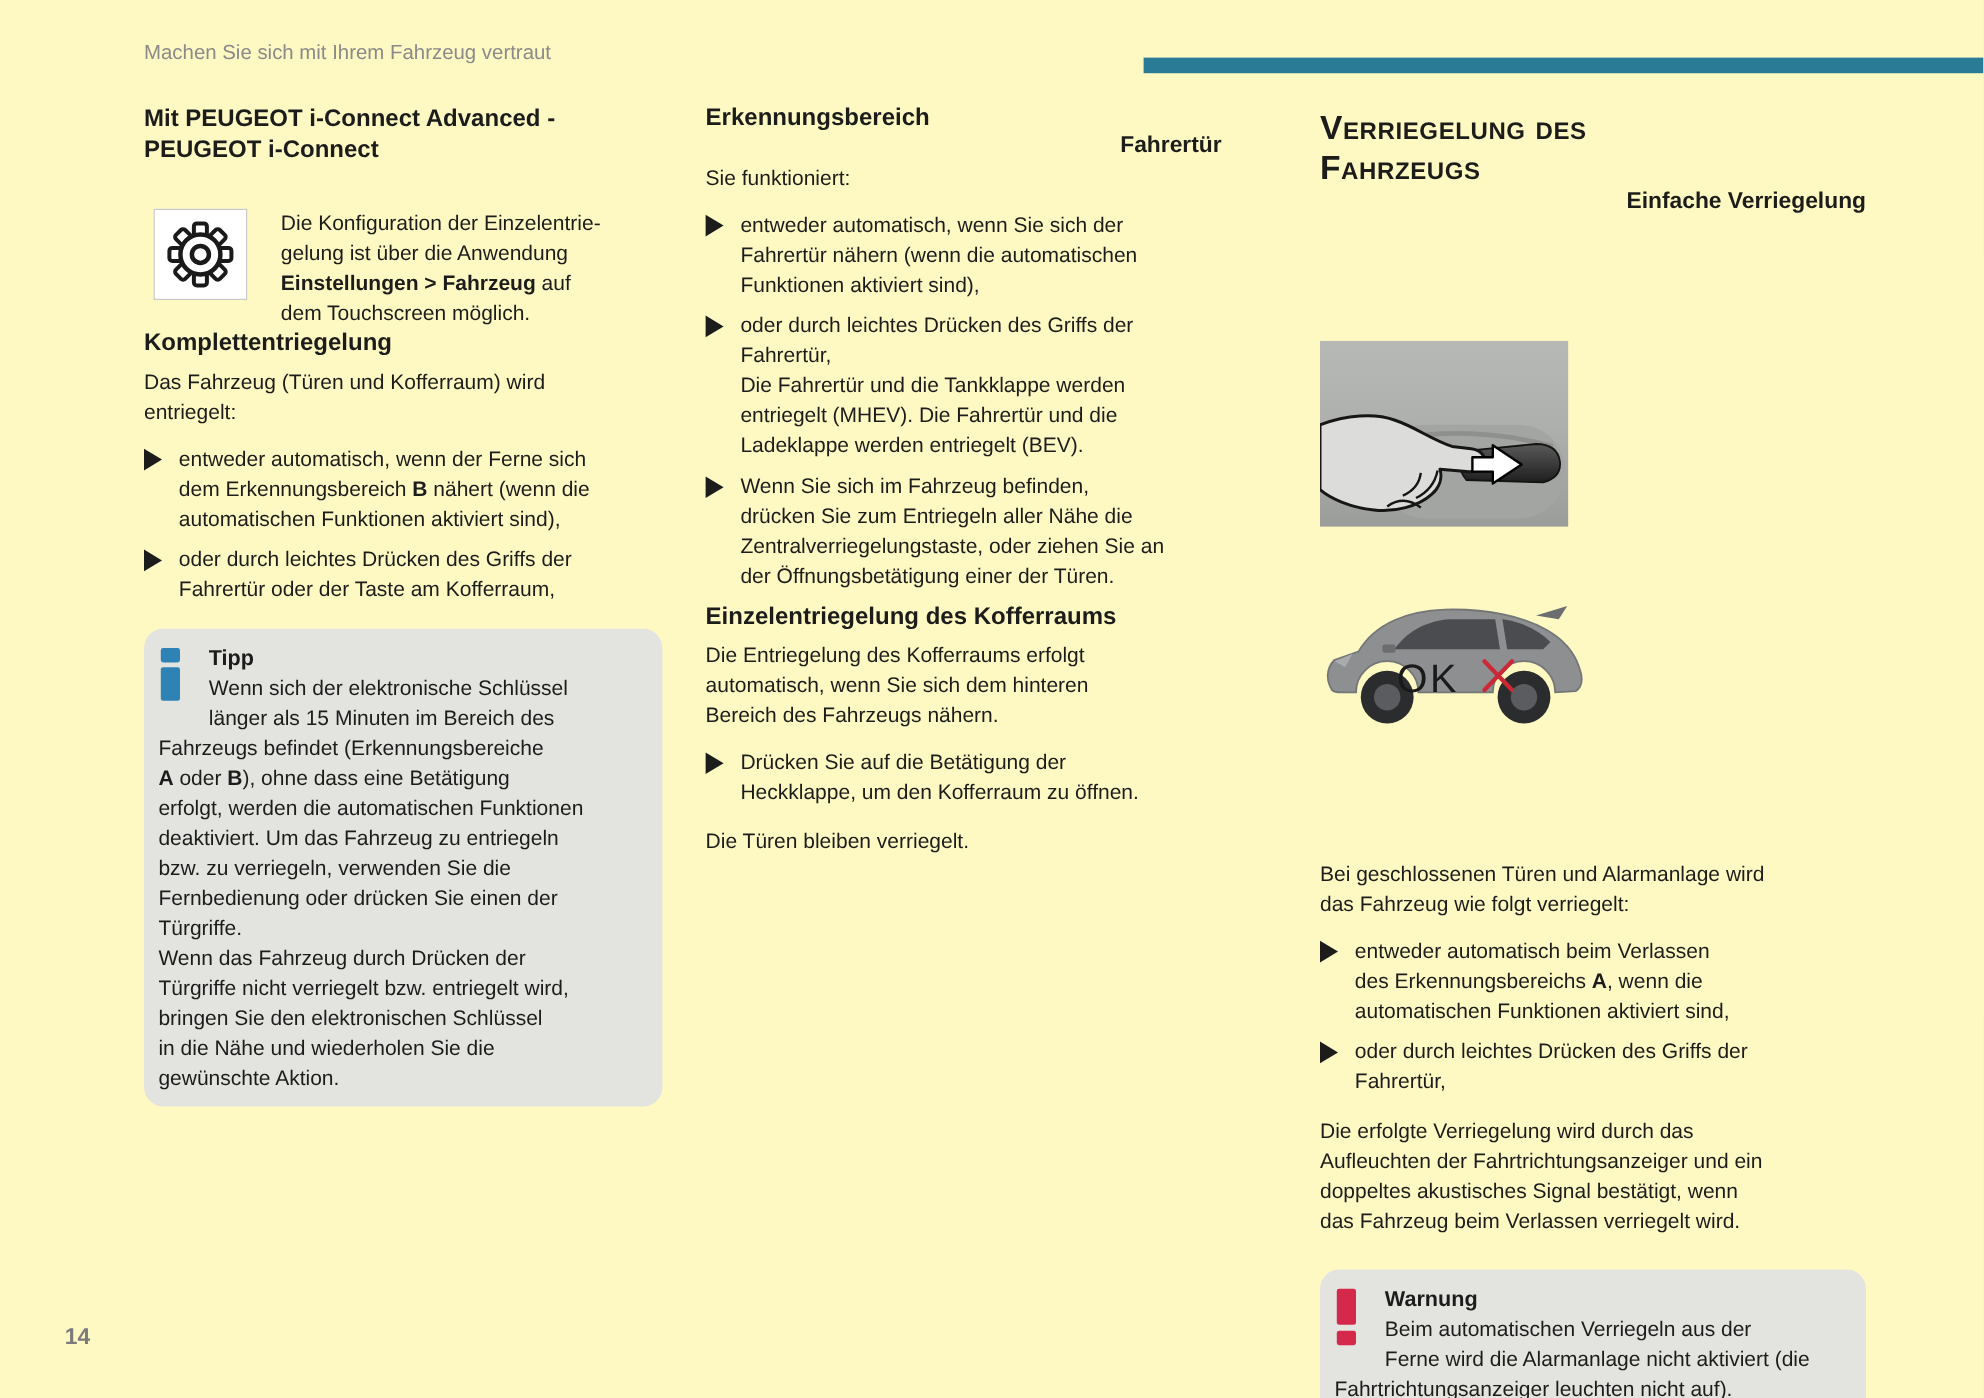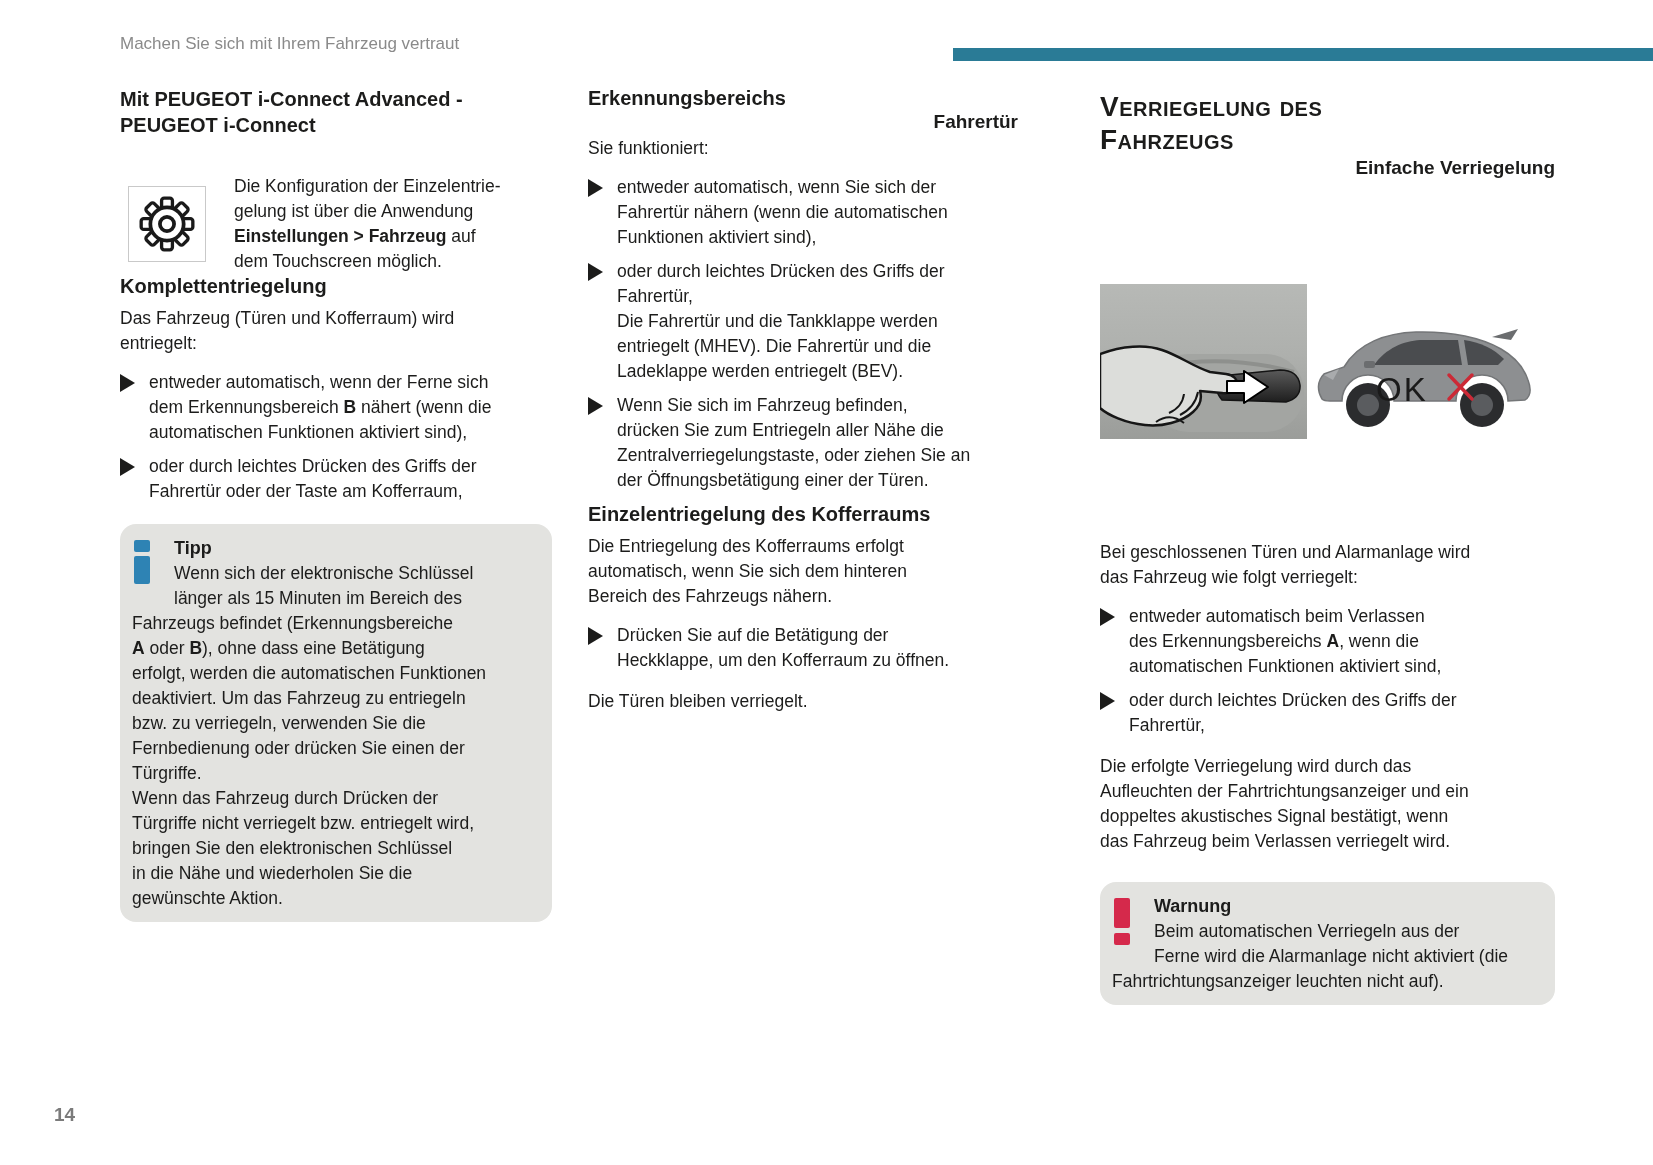--- a/index.html
+++ b/index.html
@@ -1,17 +1,17 @@
 <!DOCTYPE html>
 <html style="--accent_bar: #2a7b96; --tip_icon_blue: #2e83b4; --warning_icon_red: #d5294b; --note_box_bg: #e3e3e0; --car_cross_red: #cc2936;"><head>
 <meta charset="utf-8">
 <style>
   html,body{margin:0;padding:0;background:#e9e9e9;}
   .page{
-    position:relative; width:1653px; height:1165px; background:#ffffff;
+    position:relative; width:1653px; height:1165px; background:#fef9c3;
     font-family:"Liberation Sans", sans-serif; color:#1c1c1b; overflow:hidden;
     margin:0 auto;
   }
   .running-head{
     position:absolute; left:120px; top:34px; font-size:17px; color:#8a8a8a;
   }
   .accent-bar{
     position:absolute; left:953px; top:48px; width:700px; height:13px;
     background:var(--accent_bar,#2a7b96);
   }
@@ -26,21 +26,21 @@
   h1.colhead{font-size:20px; line-height:26px; font-weight:bold; margin:0;}
   h2.bigtitle{
     font-size:28px; line-height:33px; font-weight:bold; margin:0;
     font-variant:small-caps; letter-spacing:0.5px;
   }
   h3.sect{font-size:20px; line-height:24px; font-weight:bold; margin:0;}
   h4.subsect{font-size:19px; line-height:24px; font-weight:bold; margin:0;text-align:right;}
   .para{margin:0;}
   .mt8{margin-top:8px;} .mt2{margin-top:2px;} .mt12{margin-top:12px;} .mt16{margin-top:16px;} .mt20{margin-top:20px;}
   .mt22{margin-top:22px;}
-  .note-row{display:flex; gap:28px; margin-top:36px; margin-left:8px; align-items:center;}
+  .note-row{display:flex; gap:28px; margin-top:36px; margin-left:8px; align-items:flex-start;}
   .icon-box{
     flex:0 0 auto; width:76px; height:74px; border:1px solid #c9c9c9;
     display:flex; align-items:center; justify-content:center; background:#fff;
   }
   .bullets{margin-top:14px;}
   .bullet{display:flex; margin-bottom:9px;}
   .tri{
     flex:0 0 auto; width:0; height:0; margin-top:4px; margin-right:14px;
     border-top:9px solid transparent; border-bottom:9px solid transparent;
     border-left:15px solid #1c1c1b;
@@ -49,21 +49,21 @@
   .graybox{
     background:var(--note_box_bg,#e3e3e0); border-radius:16px;
     padding:12px 14px 11px 12px; margin-top:20px;
   }
   .box-title{font-size:18px; font-weight:bold; line-height:25px;}
   .float-icon{float:left; width:16px; margin:4px 24px 6px 2px;}
   .info-icon .dot{width:16px; height:12px; border-radius:2px; background:var(--tip_icon_blue,#2e83b4);}
   .info-icon .bar{width:16px; height:28px; border-radius:2px; background:var(--tip_icon_blue,#2e83b4); margin-top:4px;}
   .warn-icon .bar{width:16px; height:30px; border-radius:2px; background:var(--warning_icon_red,#d5294b);}
   .warn-icon .dot{width:16px; height:12px; border-radius:2px; background:var(--warning_icon_red,#d5294b); margin-top:5px;}
-  .figure-row{display:flex; gap:5px; align-items:flex-start; margin-top:104px;}
+  .figure-row{display:flex; gap:21px; align-items:flex-start; margin-top:104px;flex-direction:column;}
   .car-wrap{margin-top:33px;}
   b{font-weight:bold;}
 </style>
 </head>
 <body>
 
 <div class="page">
 
   <div class="running-head">Machen Sie sich mit Ihrem Fahrzeug vertraut</div>
   <div class="accent-bar"></div>
@@ -132,21 +132,21 @@
 Türgriffe.
 Wenn das Fahrzeug durch Drücken der
 Türgriffe nicht verriegelt bzw. entriegelt wird,
 bringen Sie den elektronischen Schlüssel
 in die Nähe und wiederholen Sie die
 gewünschte Aktion.</span></div>
     </div>
   </div>
 
   <div class="col col2">
-    <h3 class="sect">Erkennungsbereichs</h3>
+    <h3 class="sect">Erkennungsbereich</h3>
     <h4 class="subsect mt8">Fahrertür</h4>
     <p class="para pre mt2">Sie funktioniert:</p>
 
     <div class="bullets">
       <div class="bullet">
         <span class="tri"></span>
         <div class="btext pre"><span>entweder automatisch, wenn Sie sich der
 Fahrertür nähern (wenn die automatischen
 Funktionen aktiviert sind),</span></div>
       </div>

